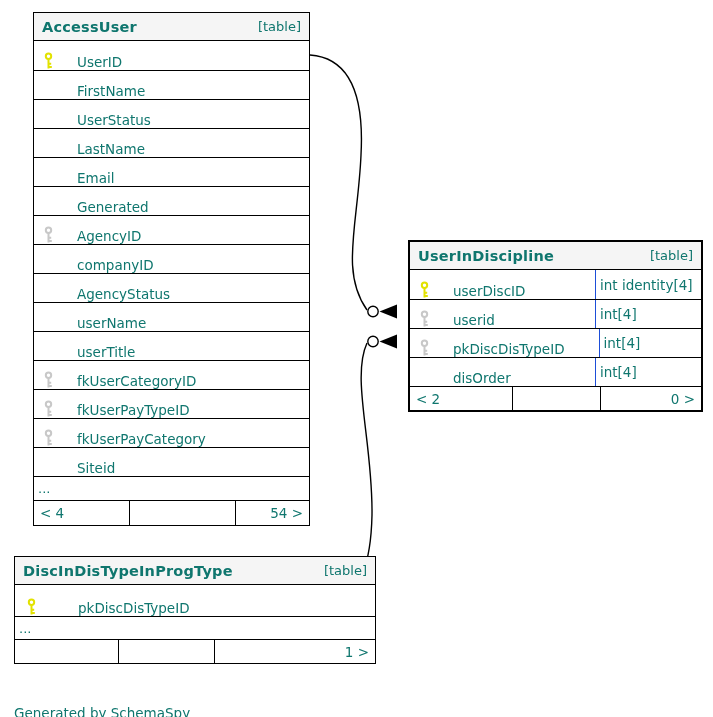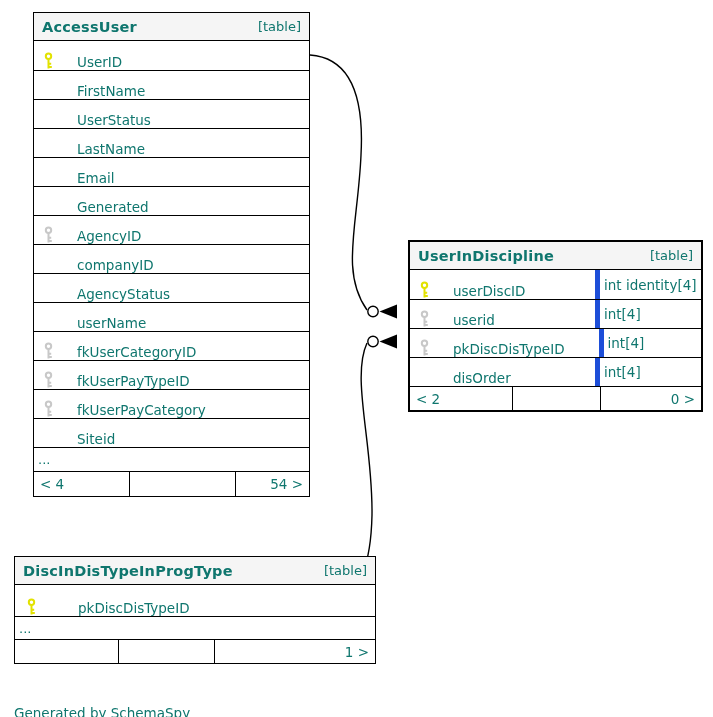--- a/index.html
+++ b/index.html
@@ -23,21 +23,21 @@
   .tbadge{font-size:13px;}
   .row{
     display:flex;align-items:flex-end;height:29px;padding-left:10px;
     border-top:1px solid #000;box-sizing:border-box;font-size:13.5px;gap:15px;
   }
   .rows .row:first-child{border-top:none;}
   .keycell{width:18px;display:flex;align-items:center;flex:0 0 auto;}
   .colname{white-space:nowrap;flex:1 1 auto;}
   .coltype{
     flex:0 0 auto;width:106px;align-self:stretch;display:flex;align-items:center;
-    border-left:5px solid #1d4ed8;padding-left:4px;box-sizing:border-box;
+    border-left:1px solid #1d4ed8;padding-left:4px;box-sizing:border-box;
     white-space:nowrap;font-size:13.5px;margin-left:19px;
   }
   .t2 .row{height:31px;padding-left:12px;}
   .t2 .keycell{width:36px;}
   .ellipsis{
     height:24px;border-top:1px solid #000;box-sizing:border-box;
     font-size:13px;padding-left:4px;display:flex;align-items:center;
   }
   .t2 .ellipsis{height:23px;}
   .tfooter{
@@ -129,20 +129,24 @@
         </div>
         <div class="row">
           <span class="keycell"></span>
           <span class="colname">AgencyStatus</span>
         </div>
         <div class="row">
           <span class="keycell"></span>
           <span class="colname">userName</span>
         </div>
         <div class="row">
+          <span class="keycell"></span>
+          <span class="colname">userTitle</span>
+        </div>
+        <div class="row">
           <span class="keycell">
             <svg width="10" height="18" viewBox="0 0 10 18">
               <circle cx="4.5" cy="4.2" r="2.7" fill="none" stroke="#c8c8c8" stroke-width="2"></circle>
               <path d="M4.5 6.9 V16.5 M4.5 11.8 H7.2 M4.5 15 H7.8" fill="none" stroke="#c8c8c8" stroke-width="2"></path>
             </svg>
           </span>
           <span class="colname">fkUserCategoryID</span>
         </div>
         <div class="row">
           <span class="keycell">

